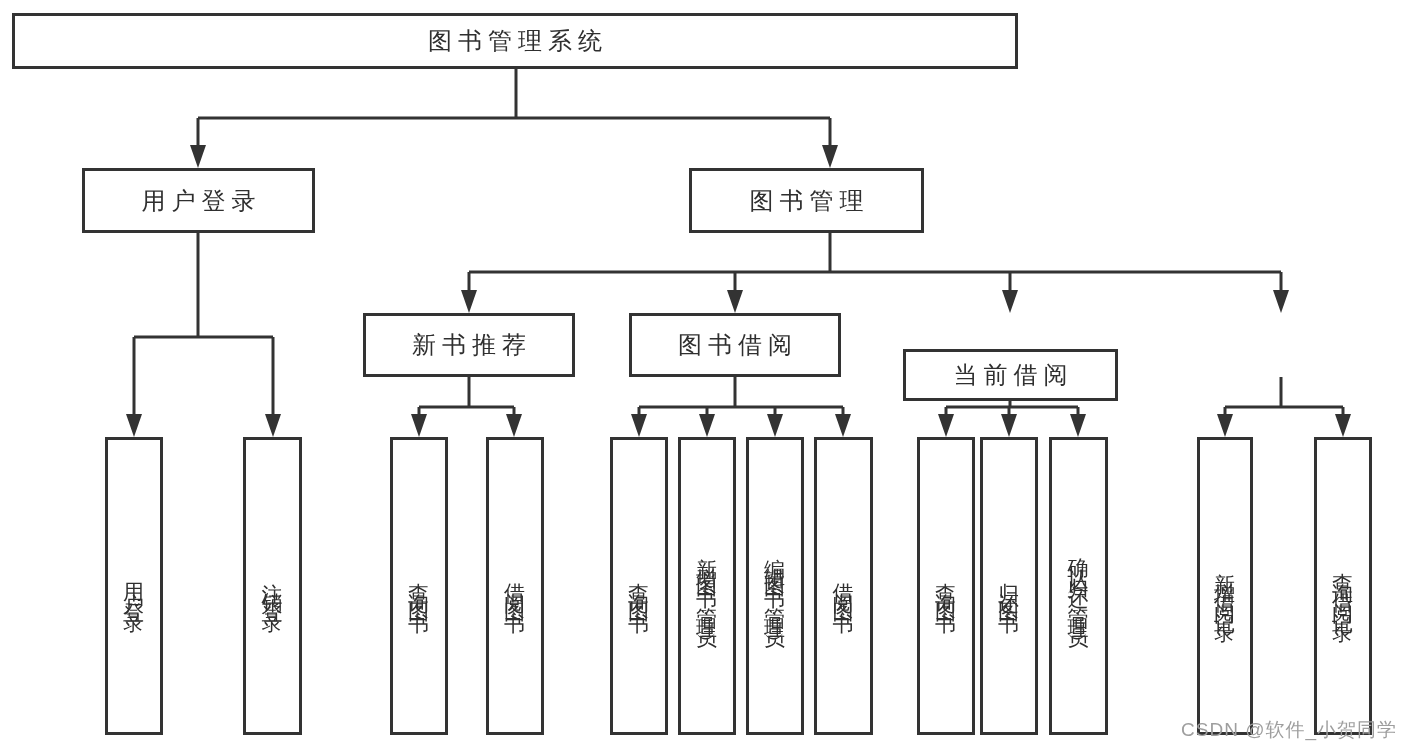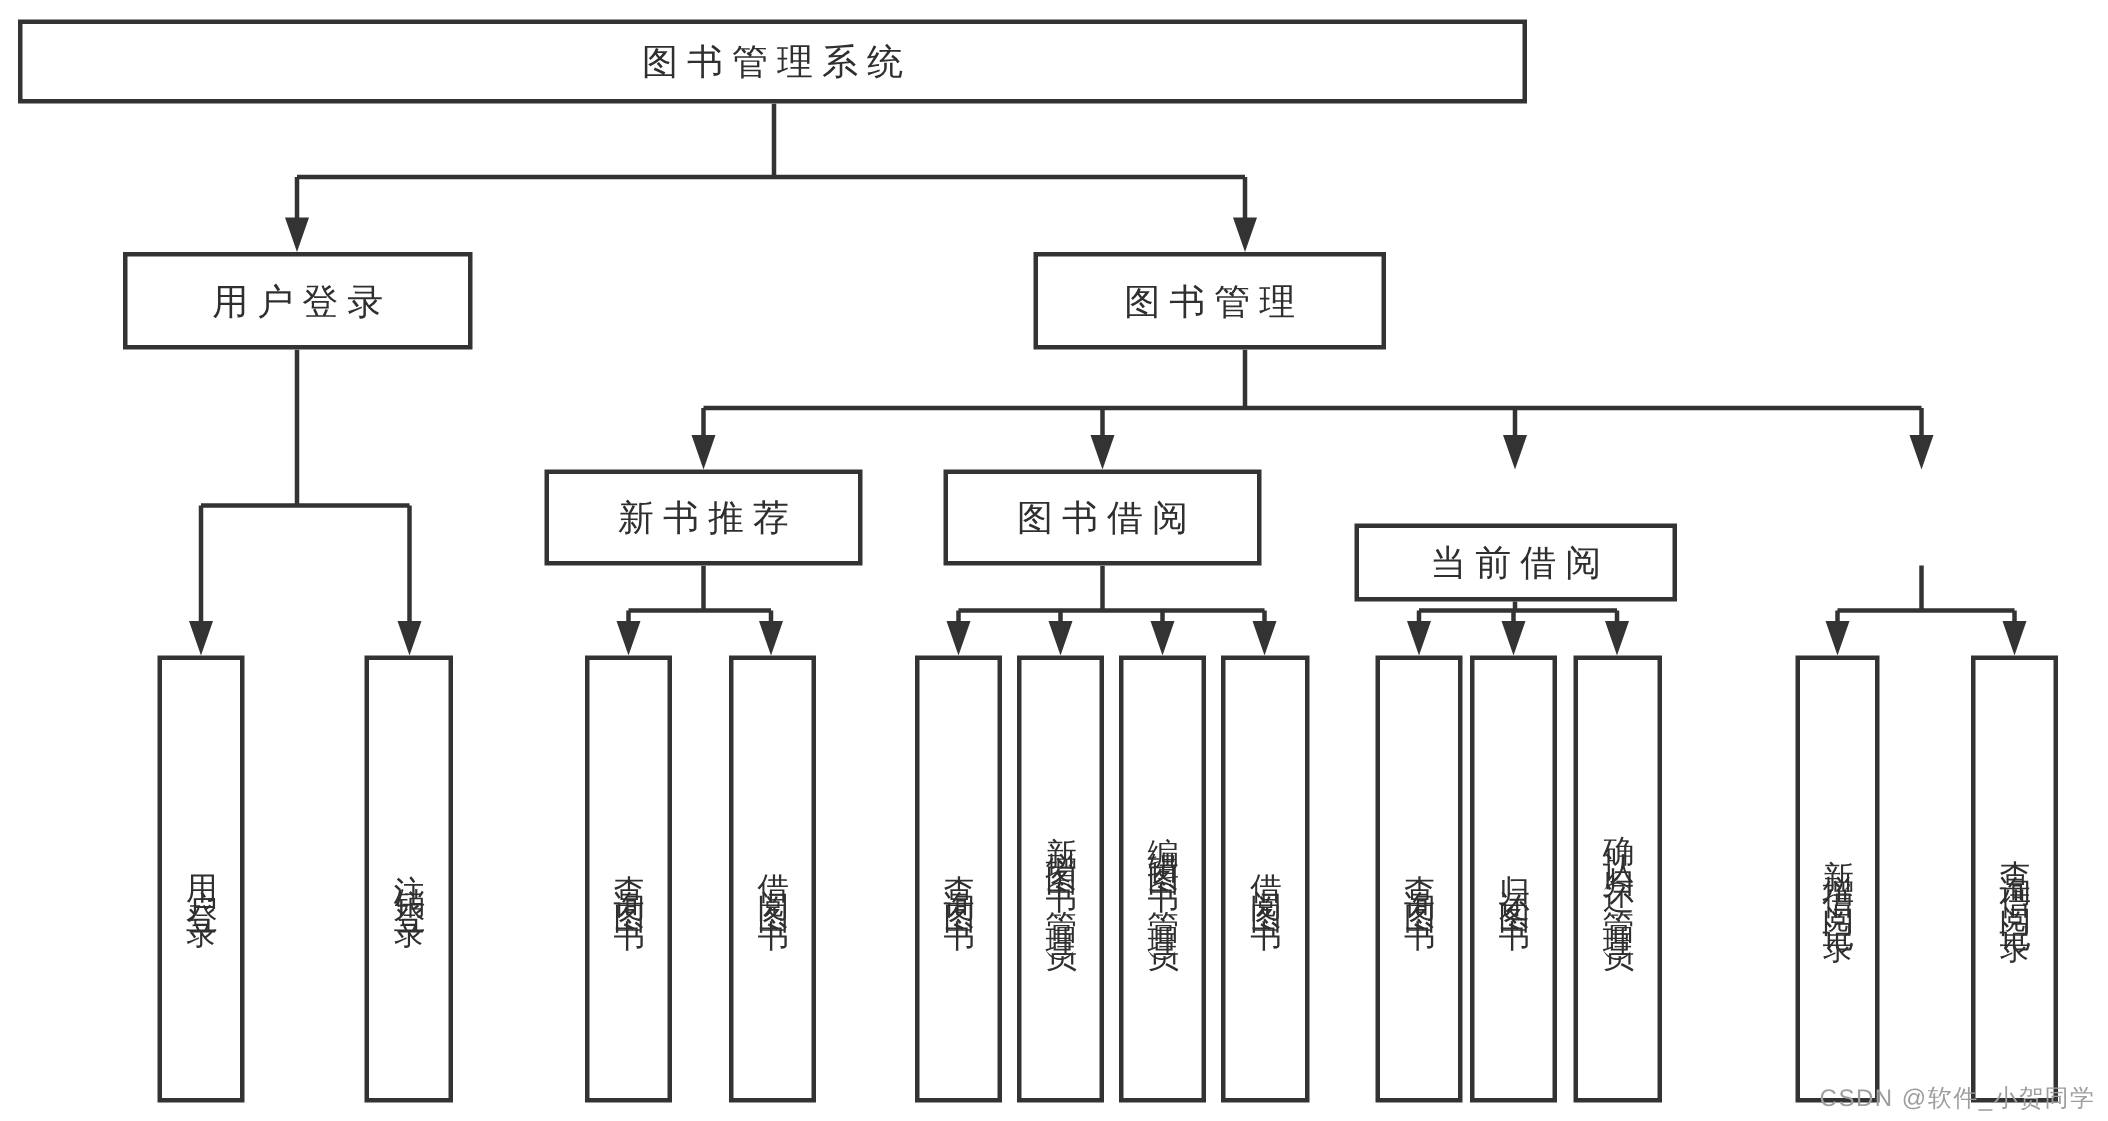--- a/index.html
+++ b/index.html
@@ -51,21 +51,21 @@
   }
   .leaf .vtext {
     font-size: 21px;
     letter-spacing: 10px;
     line-height: 1;
   }
   .watermark {
     position: absolute;
     right: 8px;
     bottom: 4px;
-    font-size: 16px;
+    font-size: 19px;
     letter-spacing: 1px;
     color: var(--wm, #9e9e9e);
     white-space: nowrap;
   }
 </style>
 </head>
 <body>
 
 <div class="stage">
 

